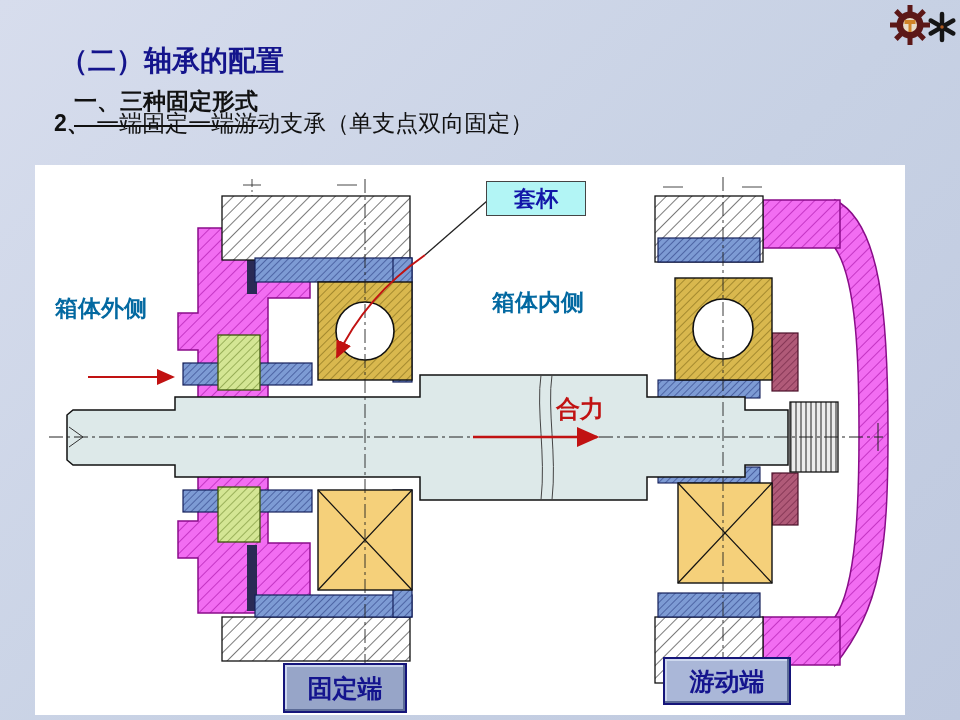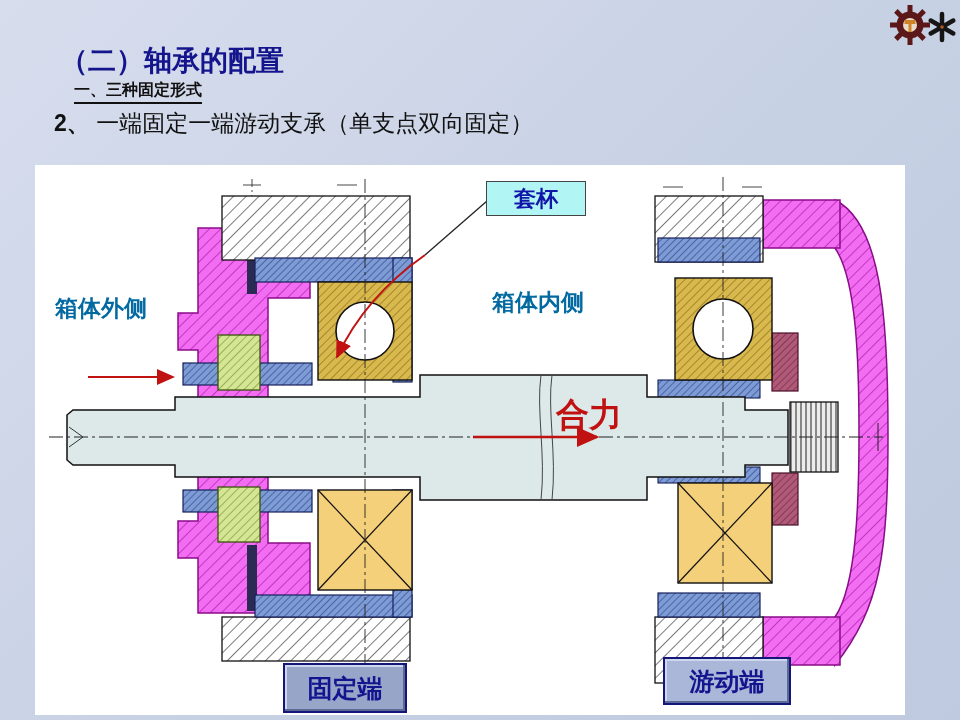--- a/index.html
+++ b/index.html
@@ -1,24 +1,24 @@
 <!DOCTYPE html>
 <html><head>
 <meta charset="utf-8">
 <style>
   html,body{margin:0;padding:0;}
   body{width:960px;height:720px;overflow:hidden;font-family:"Liberation Sans",sans-serif;}
   .slide{position:relative;width:960px;height:720px;background:linear-gradient(135deg,#d7dded 0%,#c7d1e4 55%,#bfc9df 100%);}
   .hd-title{position:absolute;left:60px;top:42px;font-size:28px;font-weight:bold;color:#14148c;}
-  .hd-section{position:absolute;left:74px;top:80px;font-size:16px;font-weight:bold;color:#111;border-bottom:2px solid #111;padding-bottom:1px;}
+  .hd-section{position:absolute;left:74px;top:86px;font-size:23px;font-weight:bold;color:#111;border-bottom:2px solid #111;padding-bottom:8px;}
   .hd-item{position:absolute;left:54px;top:108px;font-size:23px;color:#111;}
   .hd-item b{font-weight:bold;}
   .diagram-panel{position:absolute;left:35px;top:165px;width:870px;height:550px;background:#ffffff;}
   .dlabel{position:absolute;font-size:23px;font-weight:bold;color:#0369a1;white-space:nowrap;}
-  .force-label{position:absolute;font-size:33px;font-weight:bold;color:#c11212;white-space:nowrap;}
+  .force-label{position:absolute;font-size:24px;font-weight:bold;color:#c11212;white-space:nowrap;}
   .callout-box{position:absolute;left:451px;top:16px;width:98px;height:33px;background:#b2f5f5;border:1px solid #444;
     display:flex;align-items:center;justify-content:center;font-size:22px;font-weight:bold;color:#1216a8;}
   .end-box{position:absolute;display:flex;align-items:center;justify-content:center;font-size:25px;font-weight:bold;
     color:#14148e;border:2px solid #15157a;box-shadow:inset -2px -2px 0 #5a6a96, inset 2px 2px 0 #cdd8ee;}
   .end-box.fixed{left:248px;top:498px;width:120px;height:46px;background:#97a5c8;}
   .end-box.floating{left:628px;top:492px;width:124px;height:44px;background:#aab7d8;}
   .logo{position:absolute;left:884px;top:0px;width:76px;height:50px;}
   svg{display:block;}
 </style>
 </head>

